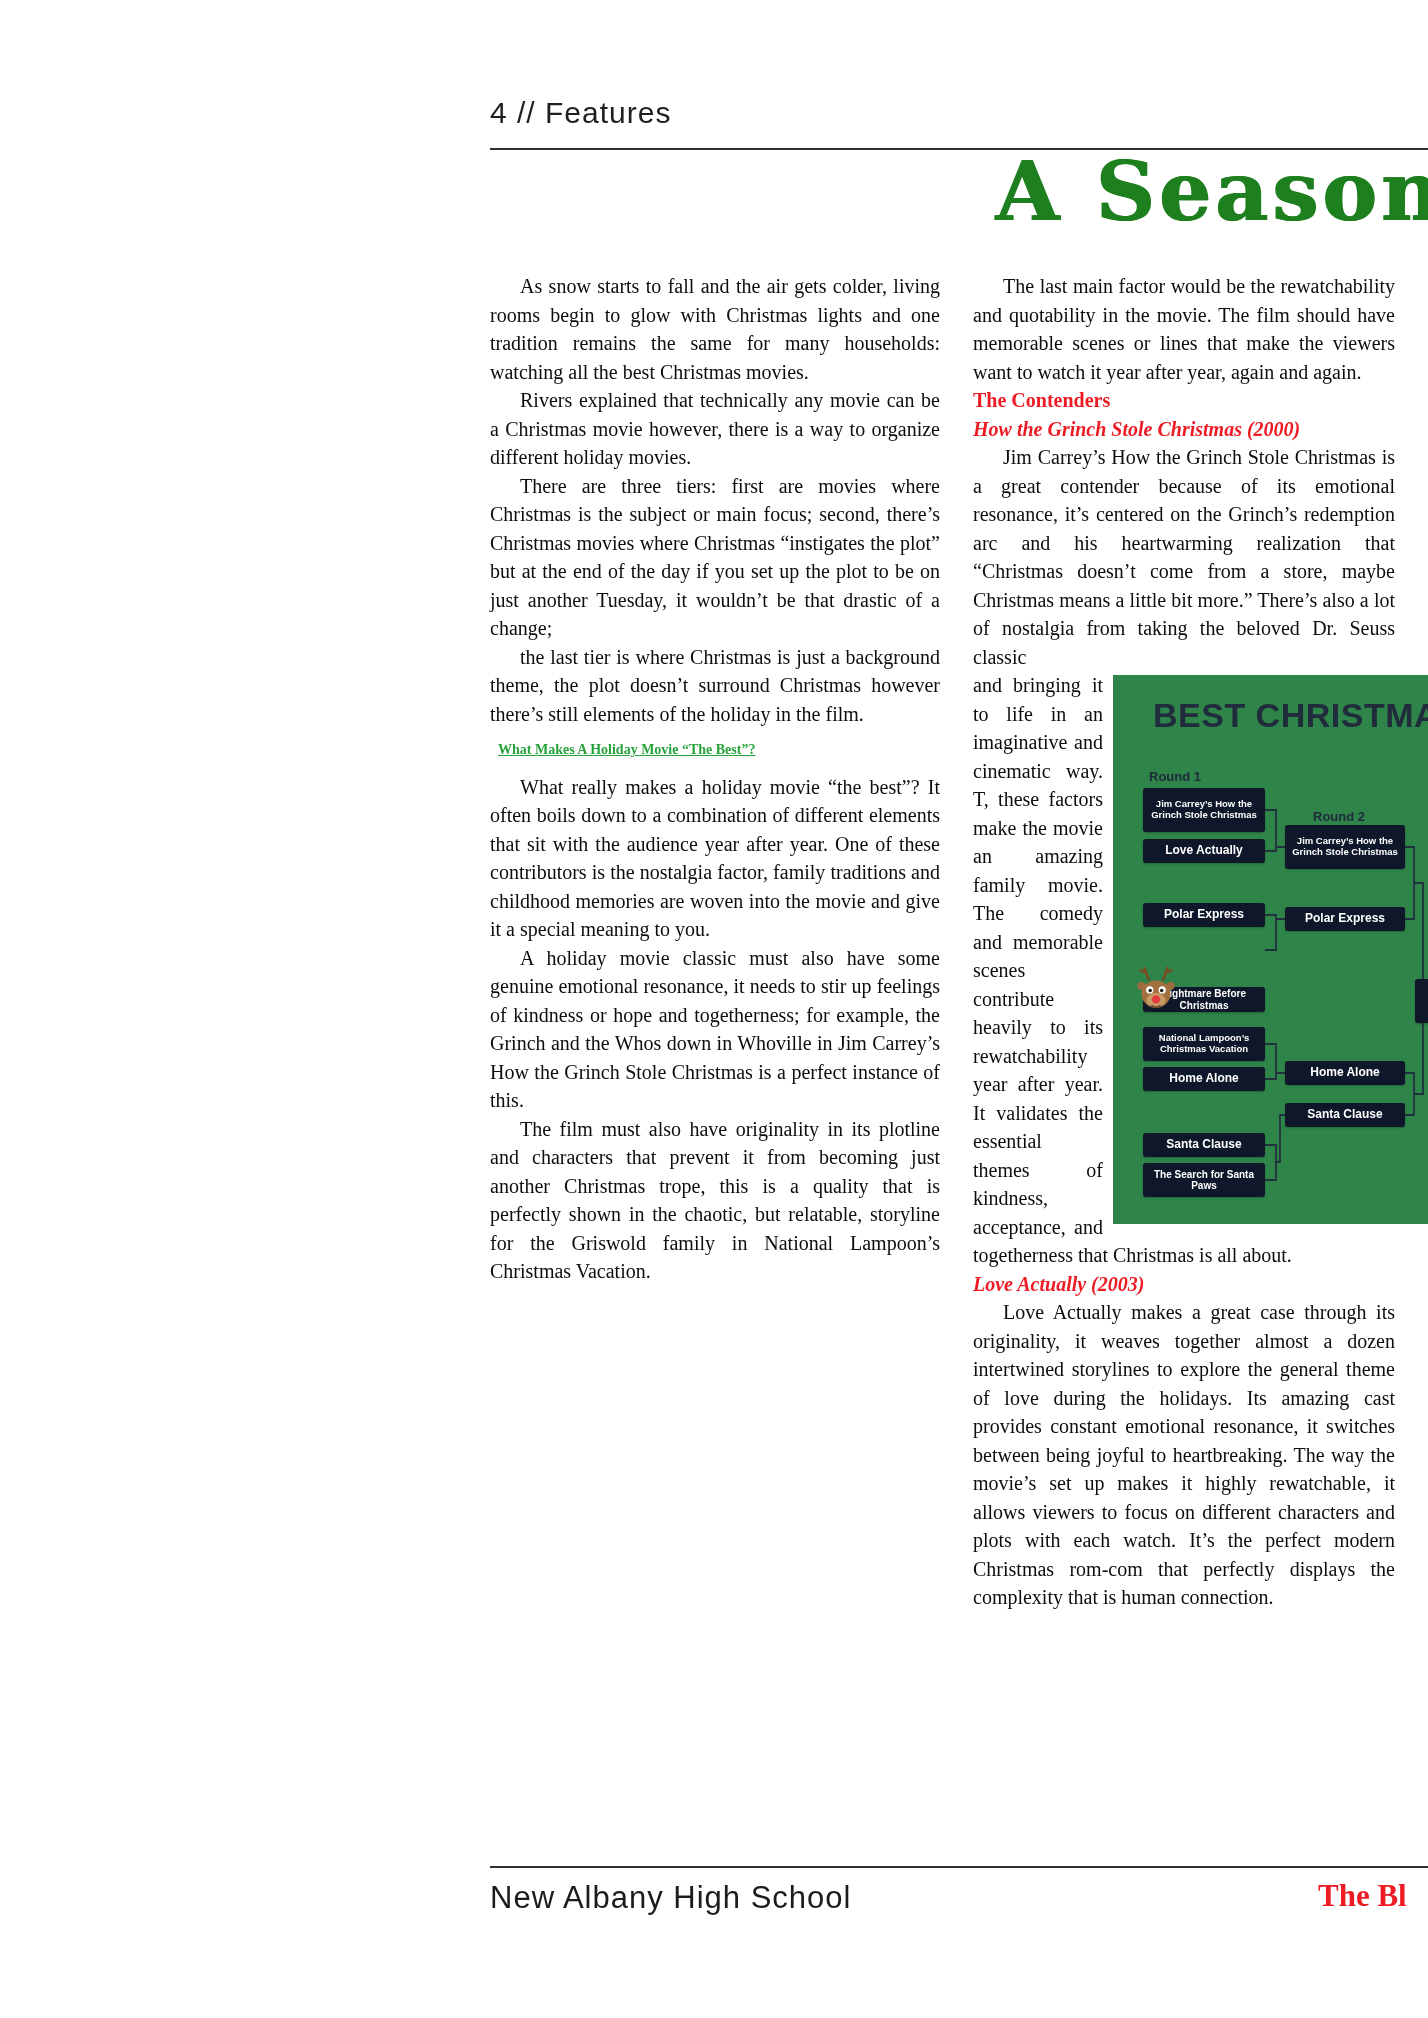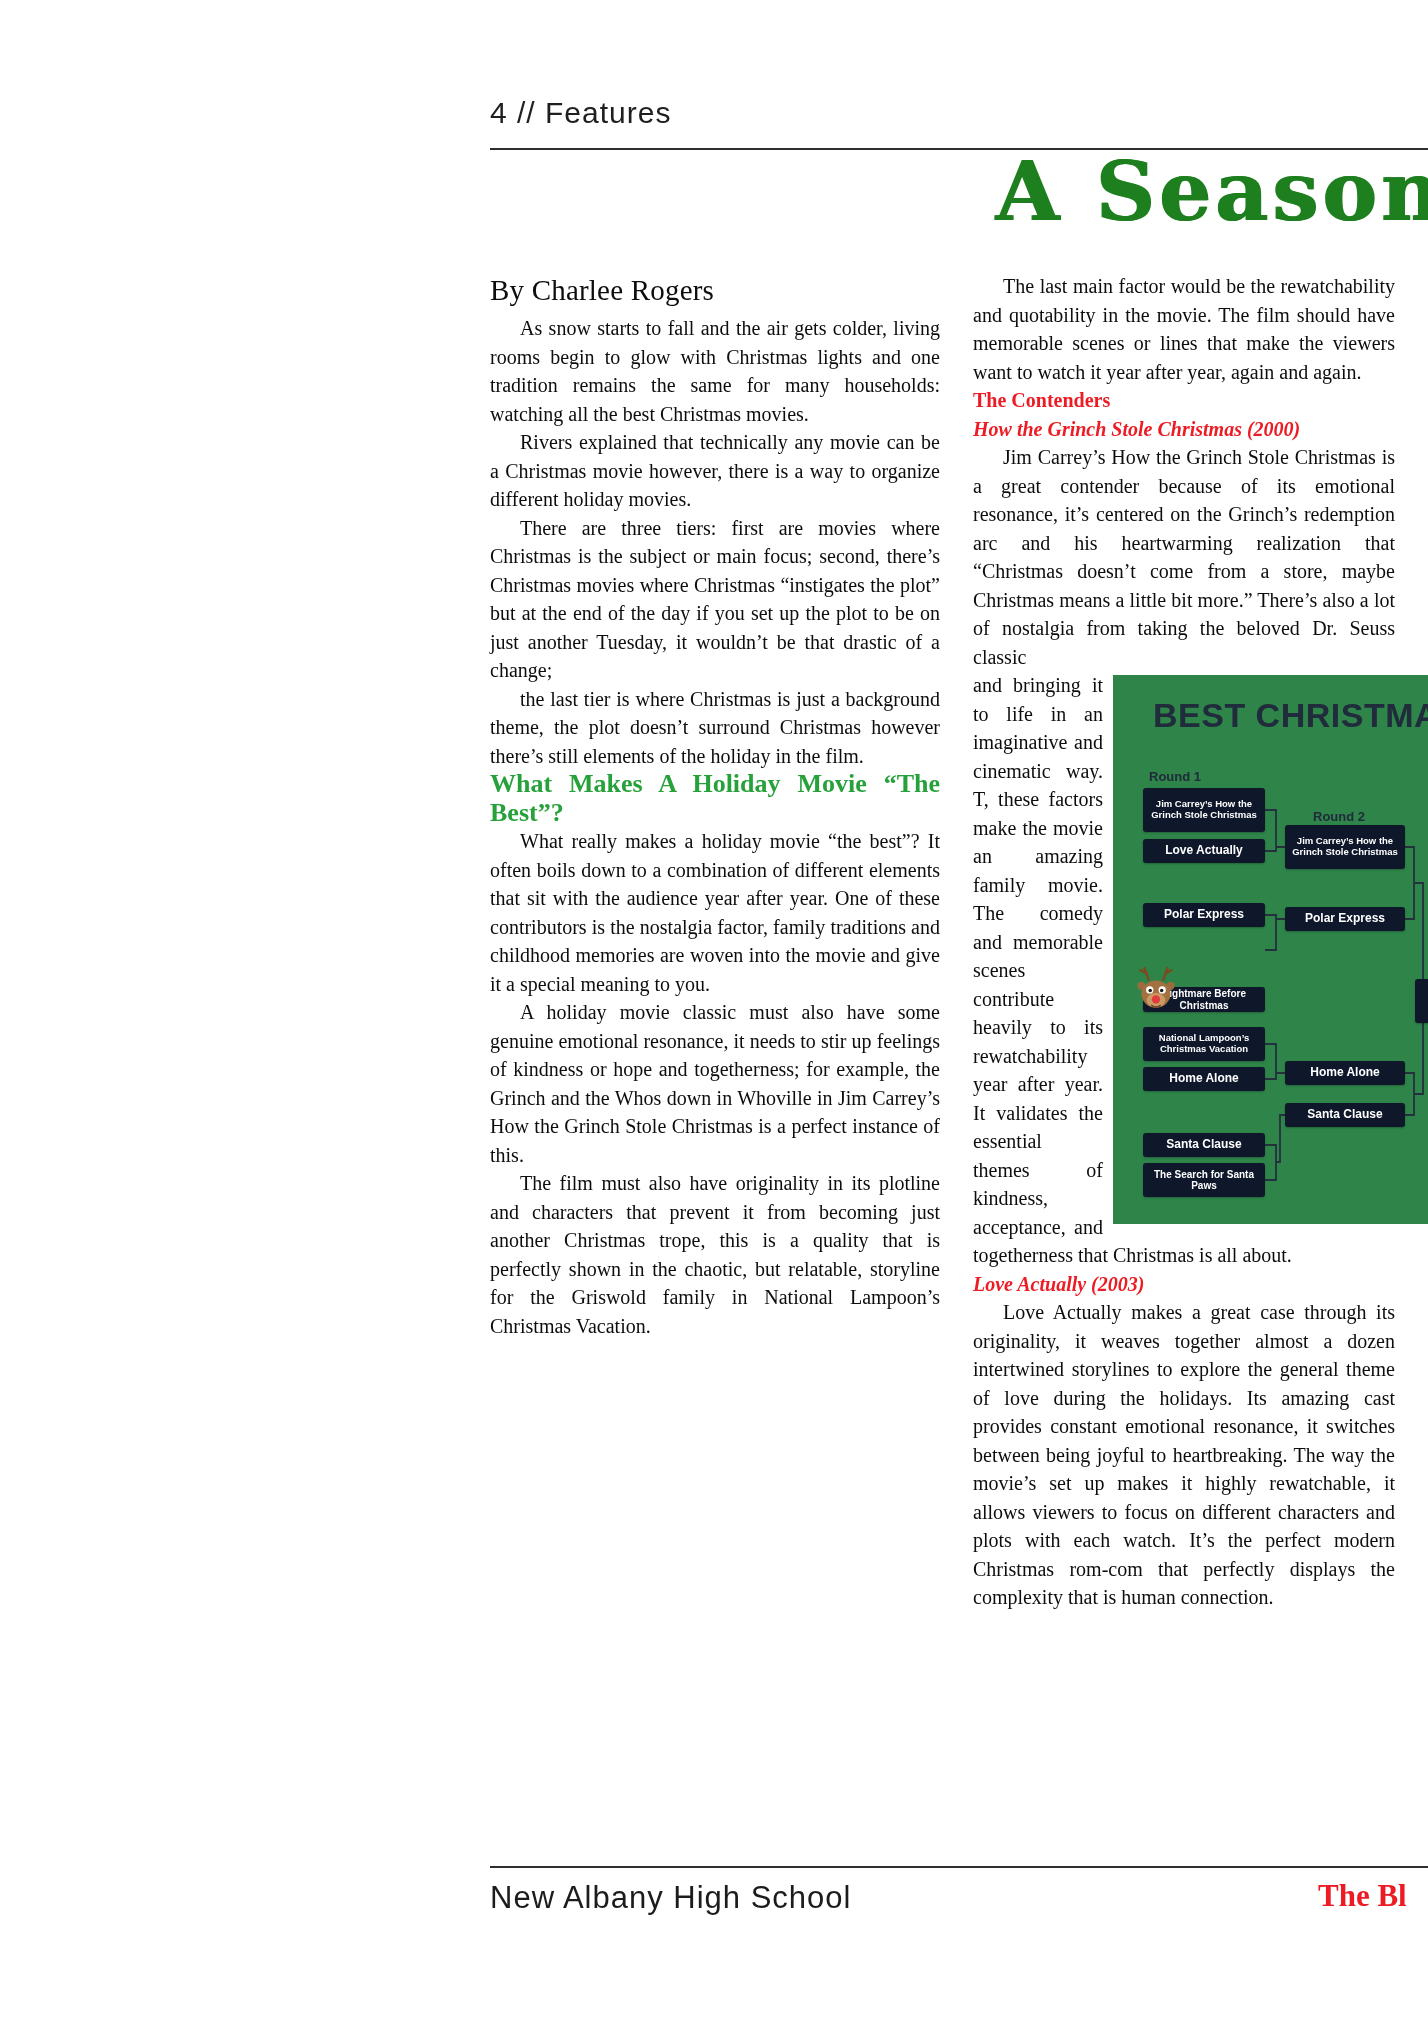--- a/index.html
+++ b/index.html
@@ -33,22 +33,22 @@
   .col{position:absolute; top:272px; font-size:20px; line-height:28.5px; text-align:justify;}
   .col1{left:490px; width:450px;}
   .col2{left:973px; width:422px;}
   .byline{
     font-size:29px; line-height:36px; margin:0 0 6px 0;
     text-align:left; letter-spacing:0.2px;
   }
   .body-p{margin:0; text-indent:30px;}
   .noindent{text-indent:0;}
   .green-head{
-    margin:0; font-size:26px; line-height:28.5px;
-    font-weight:bold; color:#27a23b; text-indent:0;
+    margin:8px; font-size:14px; line-height:28.5px;
+    font-weight:bold; color:#27a23b; text-indent:0;text-decoration:underline;
   }
   .red-head{
     margin:0; font-size:20px; line-height:28.5px;
     font-weight:bold; color:#ed1c24; text-indent:0; text-align:left;
   }
   .red-subhead{
     margin:0; font-size:20px; line-height:28.5px;
     font-weight:bold; font-style:italic; color:#ed1c24; text-indent:0; text-align:left;
   }
   
@@ -115,21 +115,20 @@
 </head>
 <body>
 
 <div id="page">
 
   <div class="section-title">4 // Features</div>
   <div class="header-rule"></div>
   <div class="masthead">A Season</div>
 
   <div class="col col1">
-    <div class="byline">By Charlee Rogers</div>
     <p class="body-p">As snow starts to fall and the air gets colder, living rooms begin to glow with Christmas lights and one tradition remains the same for many households: watching all the best Christmas movies.</p>
     <p class="body-p">Rivers explained that technically any movie can be a Christmas movie however, there is a way to organize different holiday movies.</p>
     <p class="body-p">There are three tiers: first are movies where Christmas is the subject or main focus; second, there’s Christmas movies where Christmas “instigates the plot” but at the end of the day if you set up the plot to be on just another Tuesday, it wouldn’t be that drastic of a change;</p>
     <p class="body-p">the last tier is where Christmas is just a background theme, the plot doesn’t surround Christmas however there’s still elements of the holiday in the film.</p>
     <h2 class="green-head">What Makes A Holiday Movie “The Best”?</h2>
     <p class="body-p">What really makes a holiday movie “the best”? It often boils down to a combination of different elements that sit with the audience year after year. One of these contributors is the nostalgia factor, family traditions and childhood memories are woven into the movie and give it a special meaning to you.</p>
     <p class="body-p">A holiday movie classic must also have some genuine emotional resonance, it needs to stir up feelings of kindness or hope and togetherness; for example, the Grinch and the Whos down in Whoville in Jim Carrey’s How the Grinch Stole Christmas is a perfect instance of this.</p>
     <p class="body-p">The film must also have originality in its plotline and characters that prevent it from becoming just another Christmas trope, this is a quality that is perfectly shown in the chaotic, but relatable, storyline for the Griswold family in National Lampoon’s Christmas Vacation.</p>
   </div>
 

